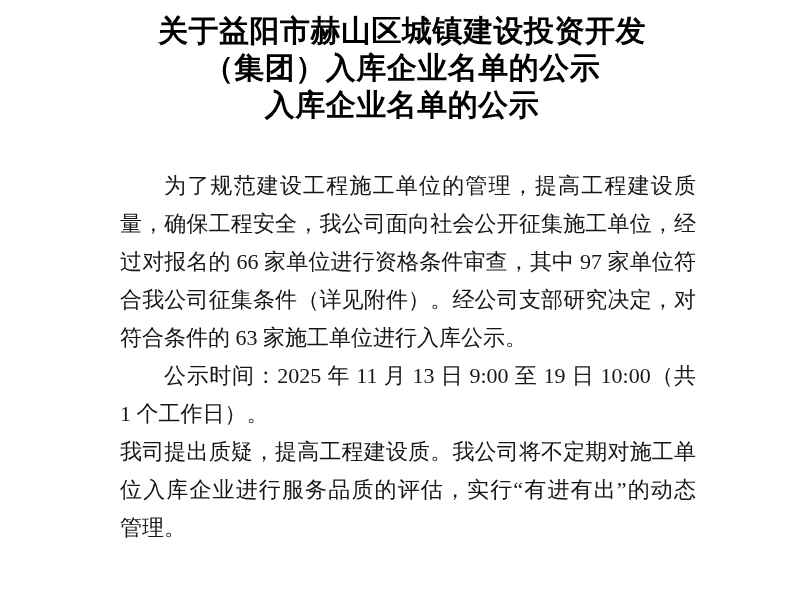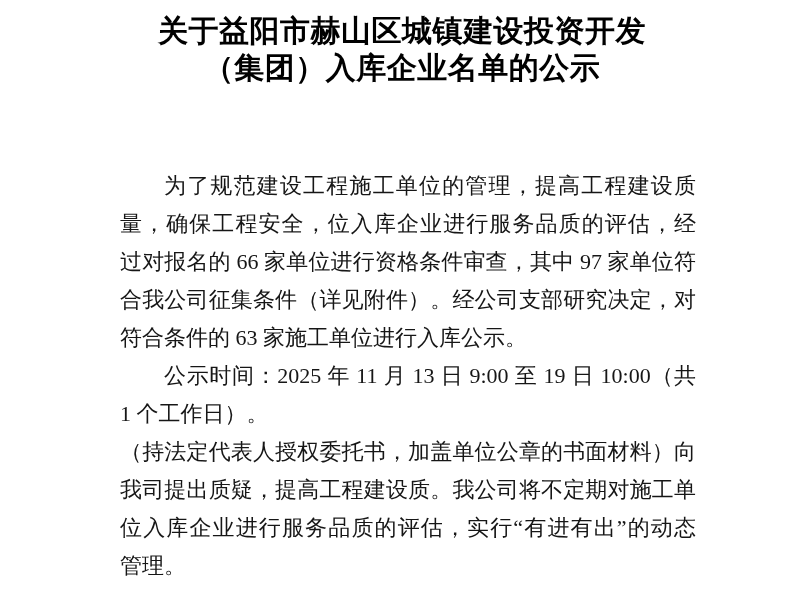--- a/index.html
+++ b/index.html
@@ -57,29 +57,29 @@
   }
 </style>
 </head>
 <body>
 
 <div class="page">
 
   <h1 class="doc-title">
     <span class="title-line">关于益阳市赫山区城镇建设投资开发</span>
     <span class="title-line">（集团）入库企业名单的公示</span>
+    <span class="title-line">入库企业名单的公示</span>
   </h1>
 
   <div class="doc-body">
     <div class="body-line indent just">为了规范建设工程施工单位的管理，提高工程建设质</div>
-    <div class="body-line just">量，确保工程安全，位入库企业进行服务品质的评估，经</div>
+    <div class="body-line just">量，确保工程安全，我公司面向社会公开征集施工单位，经</div>
     <div class="body-line just">过对报名的 66 家单位进行资格条件审查，其中 97 家单位符</div>
     <div class="body-line just">合我公司征集条件（详见附件）。经公司支部研究决定，对</div>
     <div class="body-line">符合条件的 63 家施工单位进行入库公示。</div>
     <div class="body-line indent just">公示时间：2025 年 11 月 13 日 9:00 至 19 日 10:00（共</div>
     <div class="body-line">1 个工作日）。</div>
-    <div class="body-line just">（持法定代表人授权委托书，加盖单位公章的书面材料）向</div>
     <div class="body-line just">我司提出质疑，提高工程建设质。我公司将不定期对施工单</div>
     <div class="body-line just">位入库企业进行服务品质的评估，实行“有进有出”的动态</div>
     <div class="body-line">管理。</div>
   </div>
 
 </div>
 
 </body></html>

